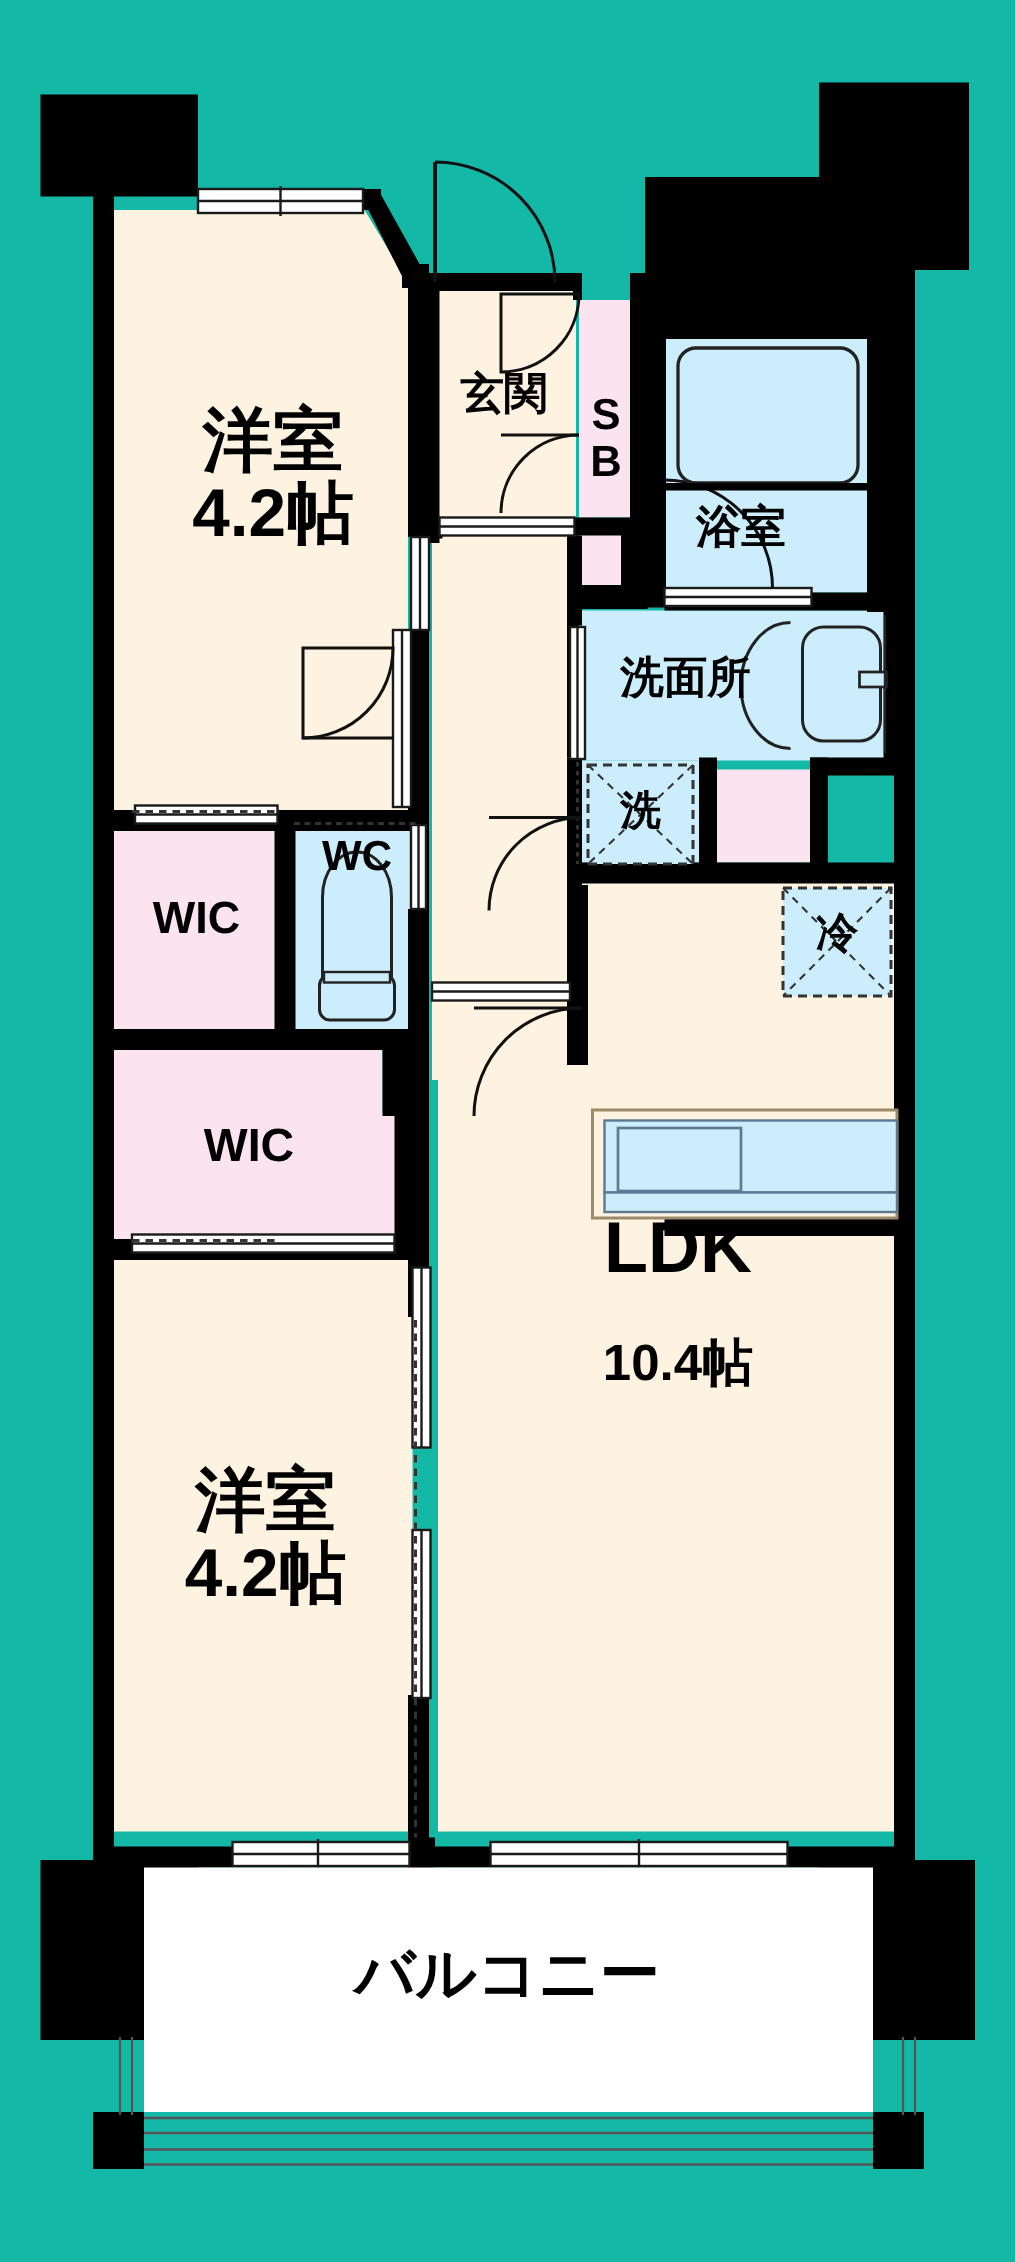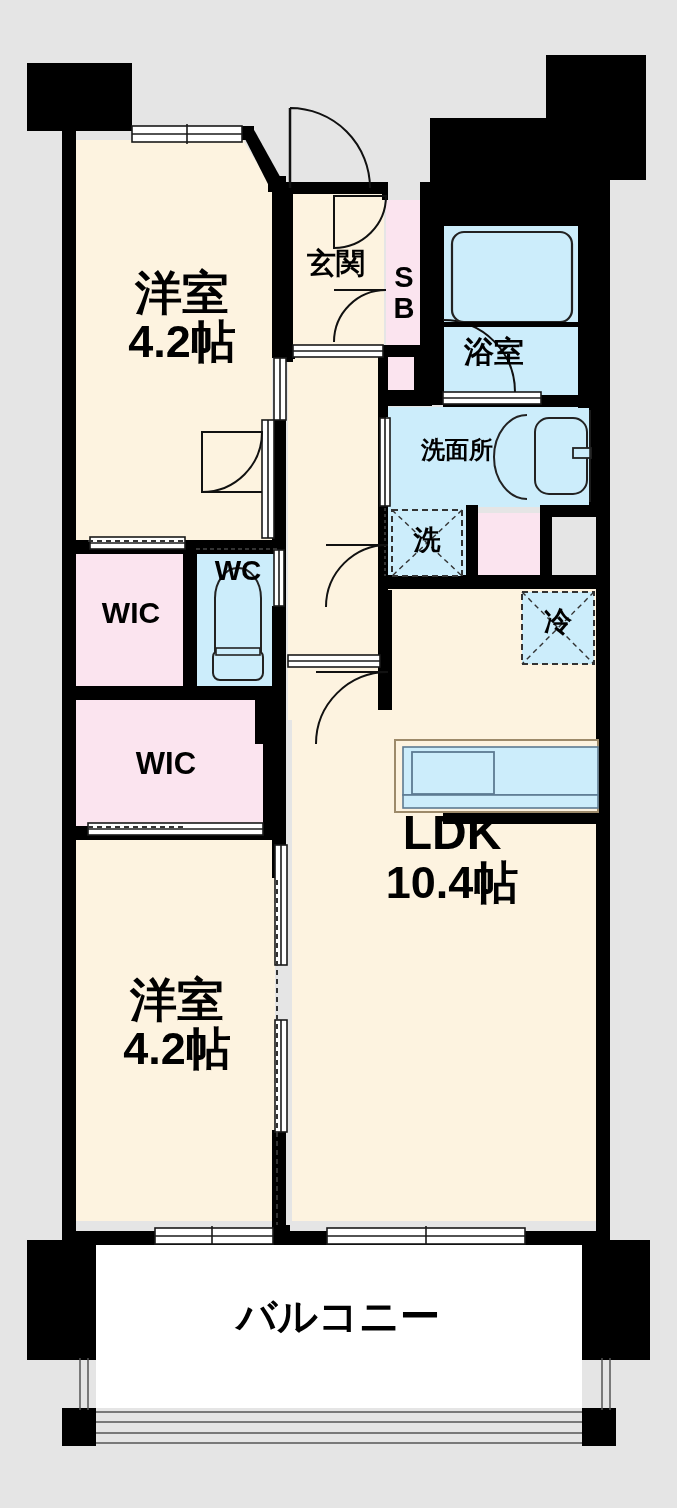--- a/index.html
+++ b/index.html
@@ -1,17 +1,17 @@
 <!DOCTYPE html>
 <html><head>
 <meta charset="utf-8">
 <style>
   html,body{margin:0;padding:0;background:#ffffff;}
   body{font-family:"Liberation Sans","DejaVu Sans",sans-serif;}
-  #plan{position:relative;width:677px;height:1508px;background:#e5e5e5;overflow:hidden;text-decoration:underline;}
+  #plan{position:relative;width:677px;height:1508px;background:#14b8a6;overflow:hidden;text-decoration:underline;}
   #plan svg{position:absolute;left:0;top:0;}
   .lblwrap{position:absolute;text-align:center;line-height:1.06;}
   .t{position:relative;display:block;font-weight:bold;color:#000;}
   .t::before{content:attr(data-txt);position:absolute;left:0;top:0;width:100%;
      -webkit-text-stroke:6px #fffdf7;z-index:-1;}
 </style>
 </head>
 <body>
 
 <div id="plan">
@@ -288,21 +288,21 @@
 
 <div class="lblwrap" style="left:386px; top:262px; width:36px; font-size:29px;">
   <span class="t" data-txt="S">S</span>
   <span class="t" data-txt="B">B</span>
 </div>
 
 <div class="lblwrap" style="left:426px; top:336px; width:136px; font-size:30px;">
   <span class="t" data-txt="浴室">浴室</span>
 </div>
 
-<div class="lblwrap" style="left:392px; top:437px; width:130px; font-size:24px;">
+<div class="lblwrap" style="left:392px; top:437px; width:130px; font-size:29px;">
   <span class="t" data-txt="洗面所">洗面所</span>
 </div>
 
 <div class="lblwrap" style="left:392px; top:526px; width:70px; font-size:27px;">
   <span class="t" data-txt="洗">洗</span>
 </div>
 
 <div class="lblwrap" style="left:522px; top:607px; width:72px; font-size:28px;">
   <span class="t" data-txt="冷">冷</span>
 </div>
@@ -314,21 +314,21 @@
 <div class="lblwrap" style="left:78px; top:597px; width:106px; font-size:30px;">
   <span class="t" data-txt="WIC">WIC</span>
 </div>
 
 <div class="lblwrap" style="left:96px; top:748px; width:140px; font-size:31px;">
   <span class="t" data-txt="WIC">WIC</span>
 </div>
 
 <div class="lblwrap" style="left:352px; top:808px; width:200px; font-size:48px;">
   <span class="t" data-txt="LDK">LDK</span>
-  <span class="t" style="font-size:45px;" data-txt="10.4帖">10.4帖</span>
+  <span class="t" style="font-size:34px;margin-top:32px;" data-txt="10.4帖">10.4帖</span>
 </div>
 
 <div class="lblwrap" style="left:92px; top:975px; width:170px; font-size:47px;">
   <span class="t" data-txt="洋室">洋室</span>
   <span class="t" style="font-size:45px;" data-txt="4.2帖">4.2帖</span>
 </div>
 
 <div class="lblwrap" style="left:198px; top:1295px; width:280px; font-size:40px;">
   <span class="t" data-txt="バルコニー">バルコニー</span>
 </div>

